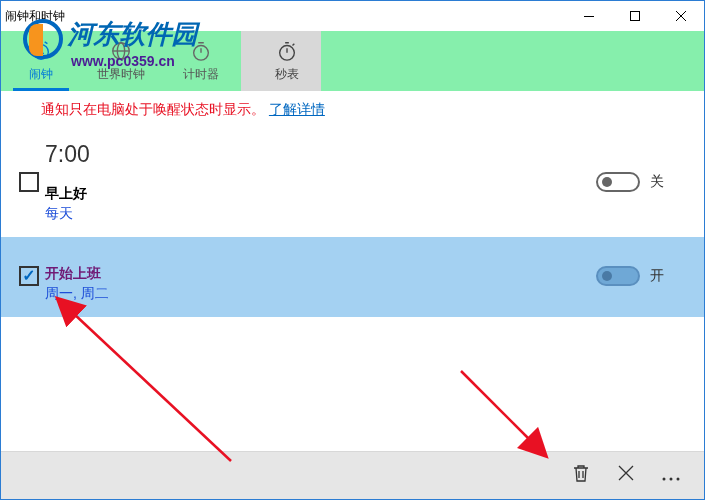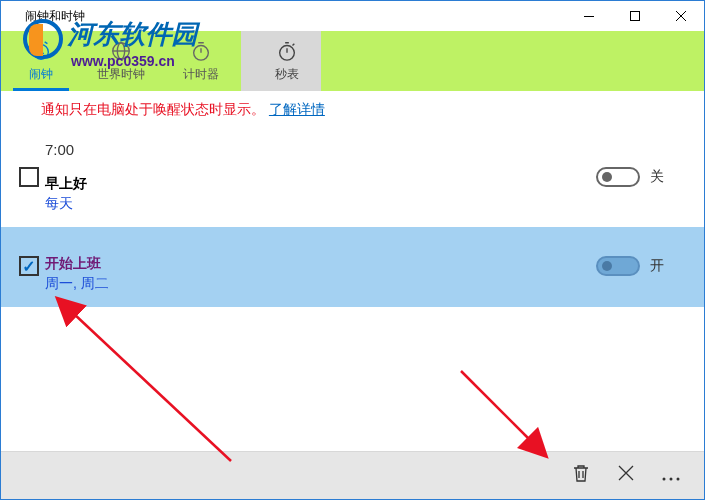--- a/index.html
+++ b/index.html
@@ -10,40 +10,40 @@
   background: #fff;
   border: 1px solid #2B7CD3;
   position: relative;
   overflow: hidden;
 }
 .titlebar {
   height: 30px;
   background: #fff;
   display: flex;
   align-items: center;
-  padding-left: 24px;
+  padding-left: 4px;
   font-size: 12px;
   text-align: right;
 }
 .titlebar-controls {
   margin-left: auto;
   display: flex;
 }
 .titlebar-btn {
   width: 46px;
   height: 30px;
   display: flex;
   align-items: center;
   justify-content: center;
   font-size: 14px;
 }
 .tabs {
   display: flex;
   height: 60px;
-  background: #bef264;
+  background: #86efac;
 }
 .tab {
   width: 80px;
   display: flex;
   flex-direction: column;
   align-items: center;
   justify-content: center;
   font-size: 12px;
   color: #555;
   position: relative;
@@ -92,21 +92,21 @@
   justify-content: center;
   align-self: center;
 }
 .checkbox.checked::after {
   content: '✓';
   color: #0067C0;
   font-size: 16px;
   font-weight: bold;
 }
 .alarm-body { flex: 1; }
-.alarm-time { font-size: 15px; font-weight: 300; color: #333; line-height: 1.2; }
+.alarm-time { font-size: 23px; font-weight: 300; color: #333; line-height: 1.2; }
 .alarm-name { font-size: 14px; font-weight: 600; margin-top: 16px; }
 .alarm.selected .alarm-name { color: #701a75; }
 .alarm-repeat { font-size: 14px; color: #1d4ed8; margin-top: 2px; }
 .toggle-wrap {
   display: flex;
   align-items: center;
   gap: 10px;
   align-self: center;
 }
 .toggle {

